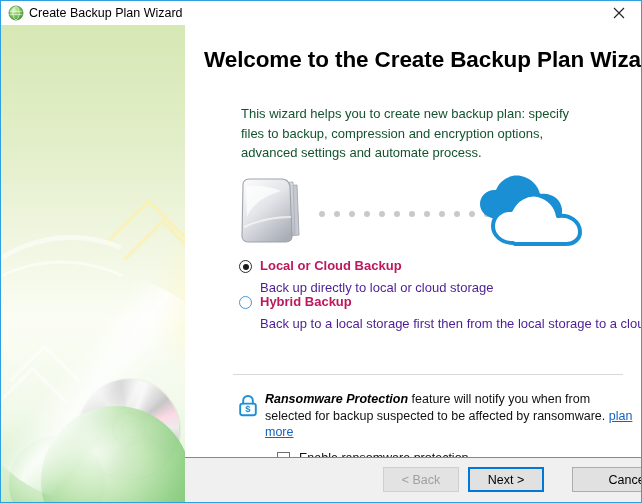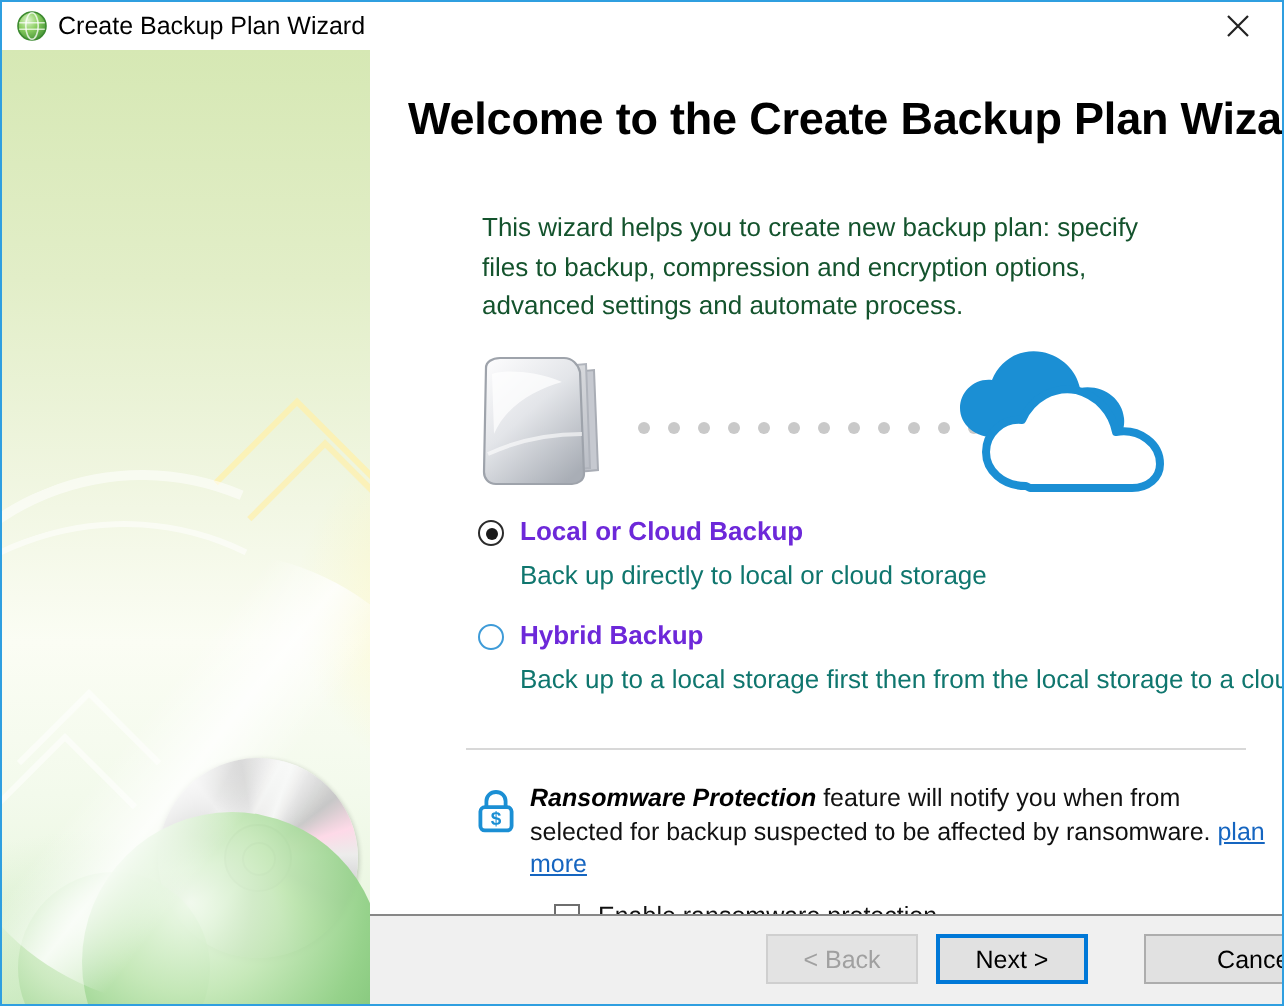--- a/index.html
+++ b/index.html
@@ -172,29 +172,29 @@
   .radio.unchecked { border: 1px solid #3e9bd8; }
   .radio.checked::after {
     content: "";
     position: absolute; left: 50%; top: 50%;
     width: 6px; height: 6px; margin: -3px 0 0 -3px;
     border-radius: 50%;
     background: #1a1a1a;
   }
   .option-label {
     position: absolute; left: 21px; top: -1px;
-    font-size: 13px; font-weight: bold; color: #6d28d9;
+    font-size: 13px; font-weight: bold; color: #be185d;
     white-space: nowrap;
   }
   .option-desc {
-    font-size: 13px; color: #0f766e;
+    font-size: 13px; color: #4c1d95;
     margin: 4px 0 0 21px;
     white-space: nowrap;
   }
-  #option2-wrap { margin-top: 16px; }
+  #option2-wrap { }
 
   
   #divider {
     position: absolute; left: 48px; top: 349px;
     width: 390px; height: 1px;
     background: #d8d8d8;
   }
 
   
   #ransom { position: absolute; left: 52px; top: 366px; width: 396px; }

